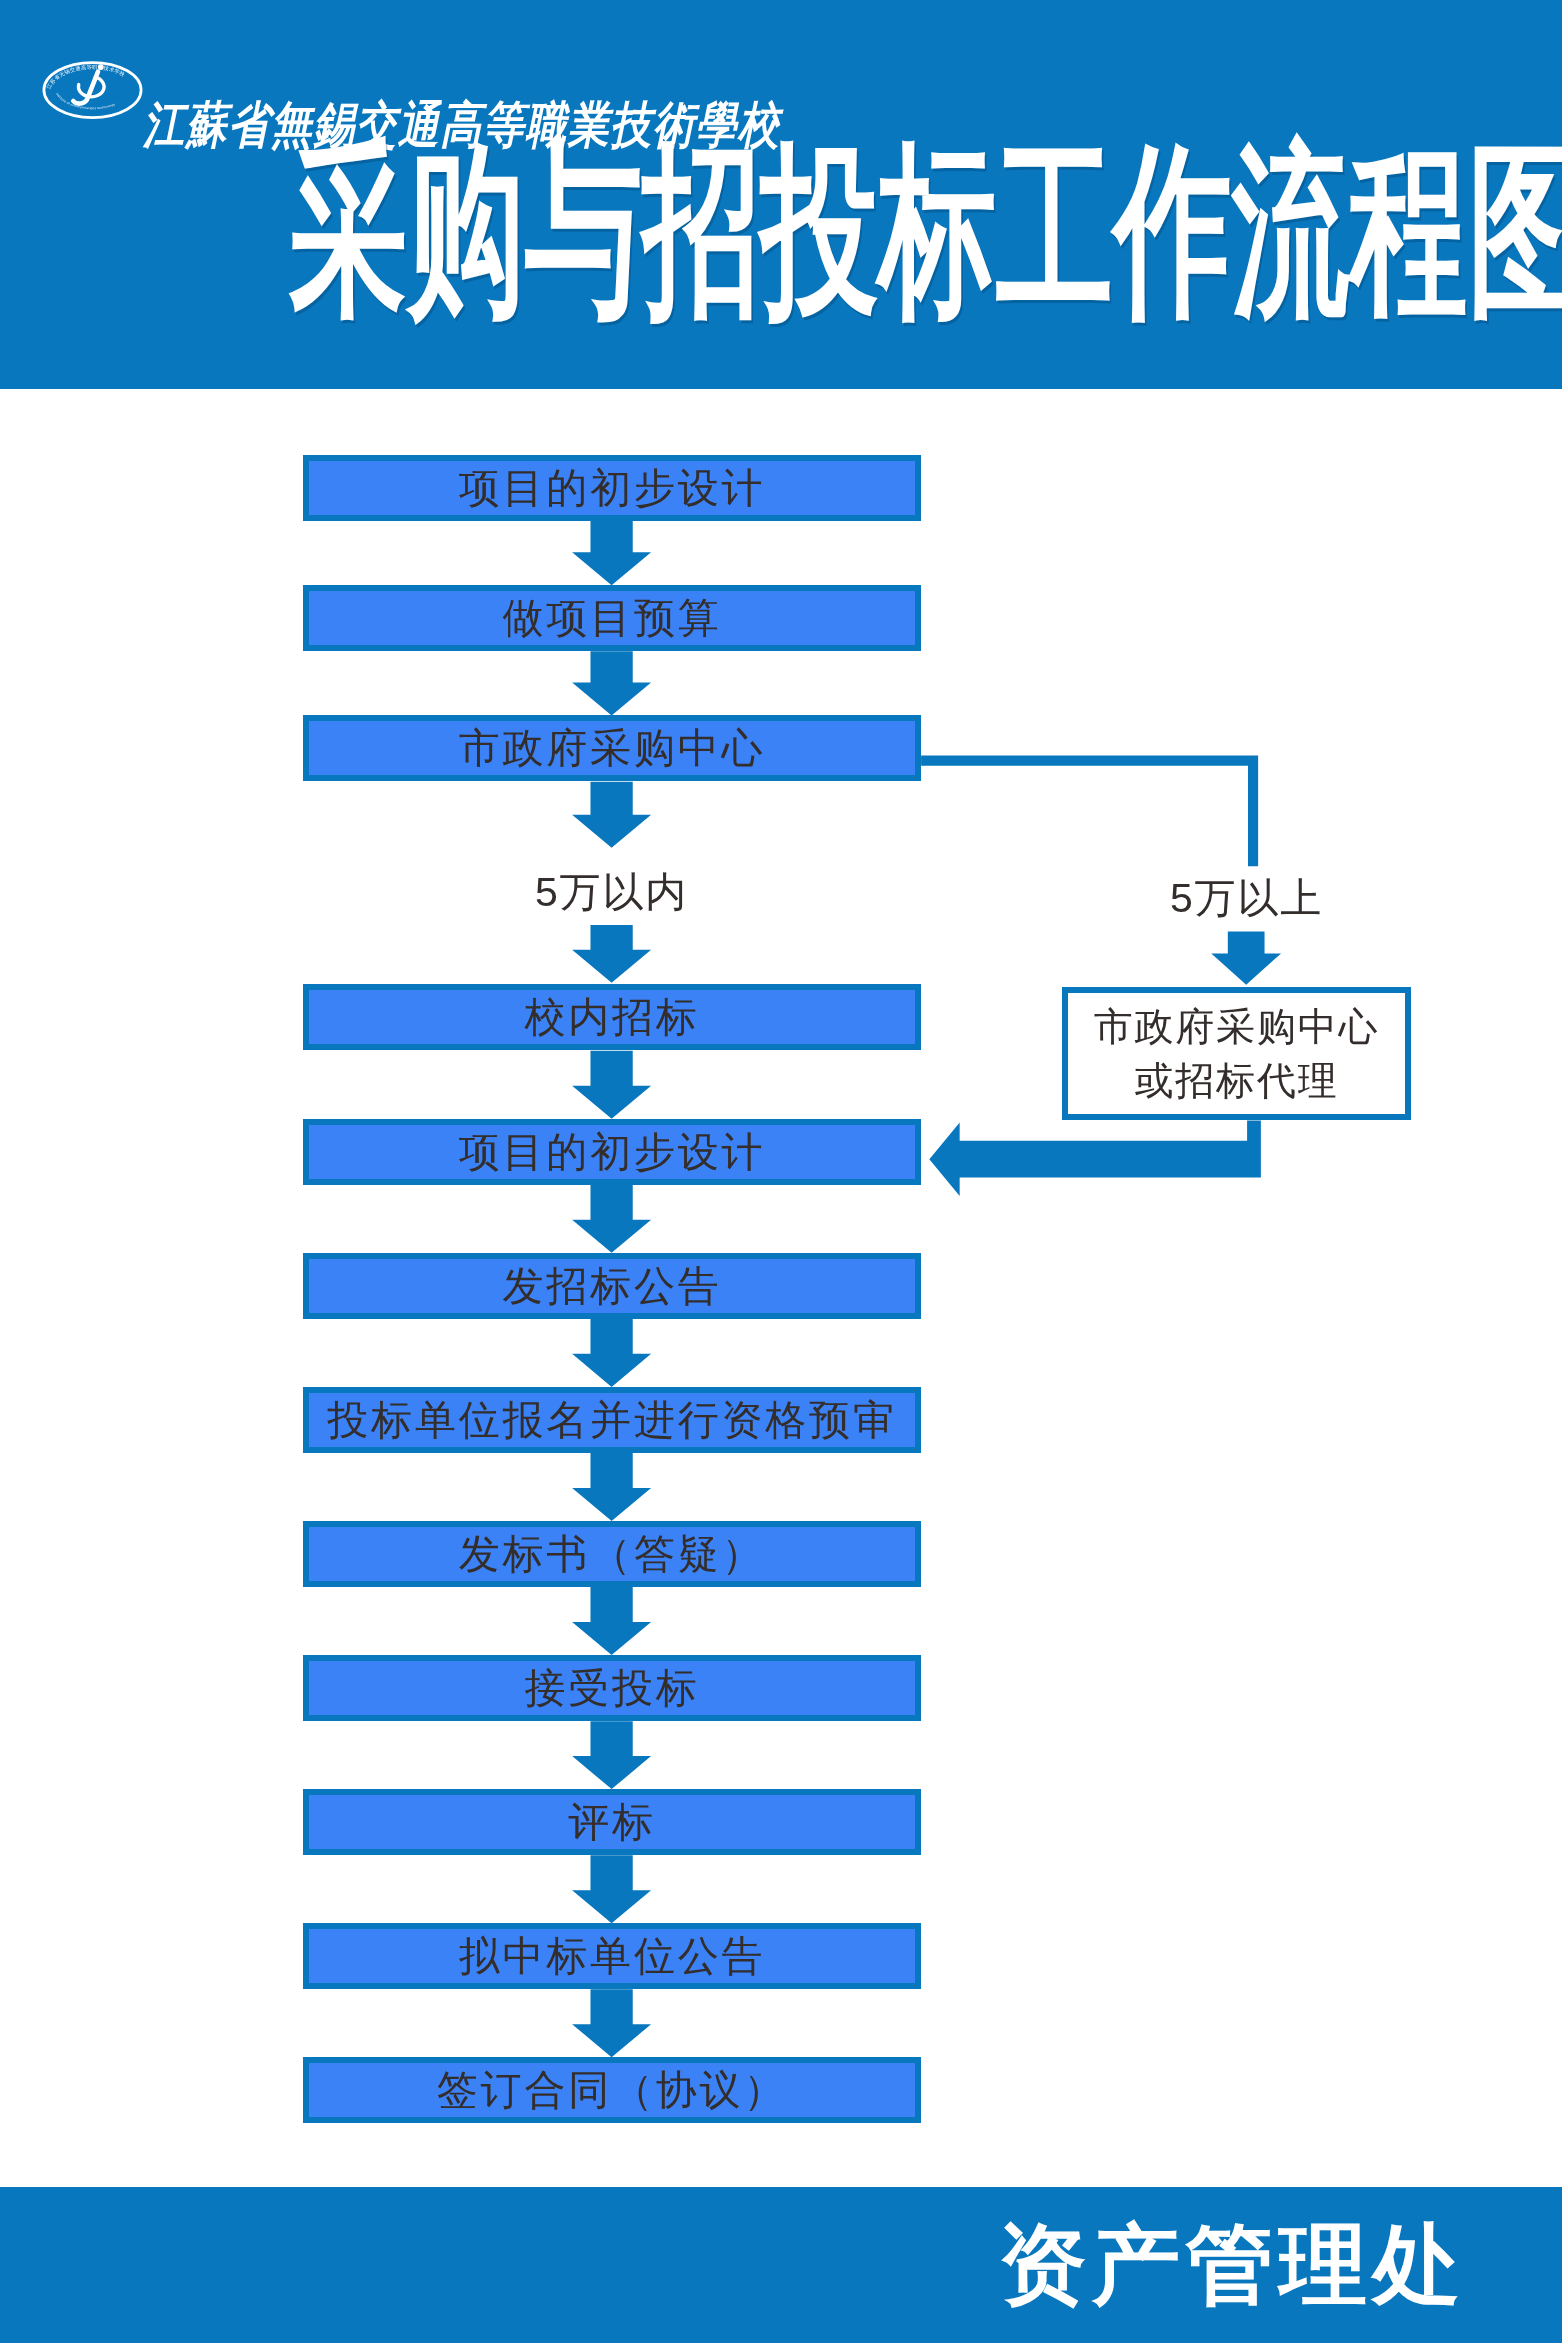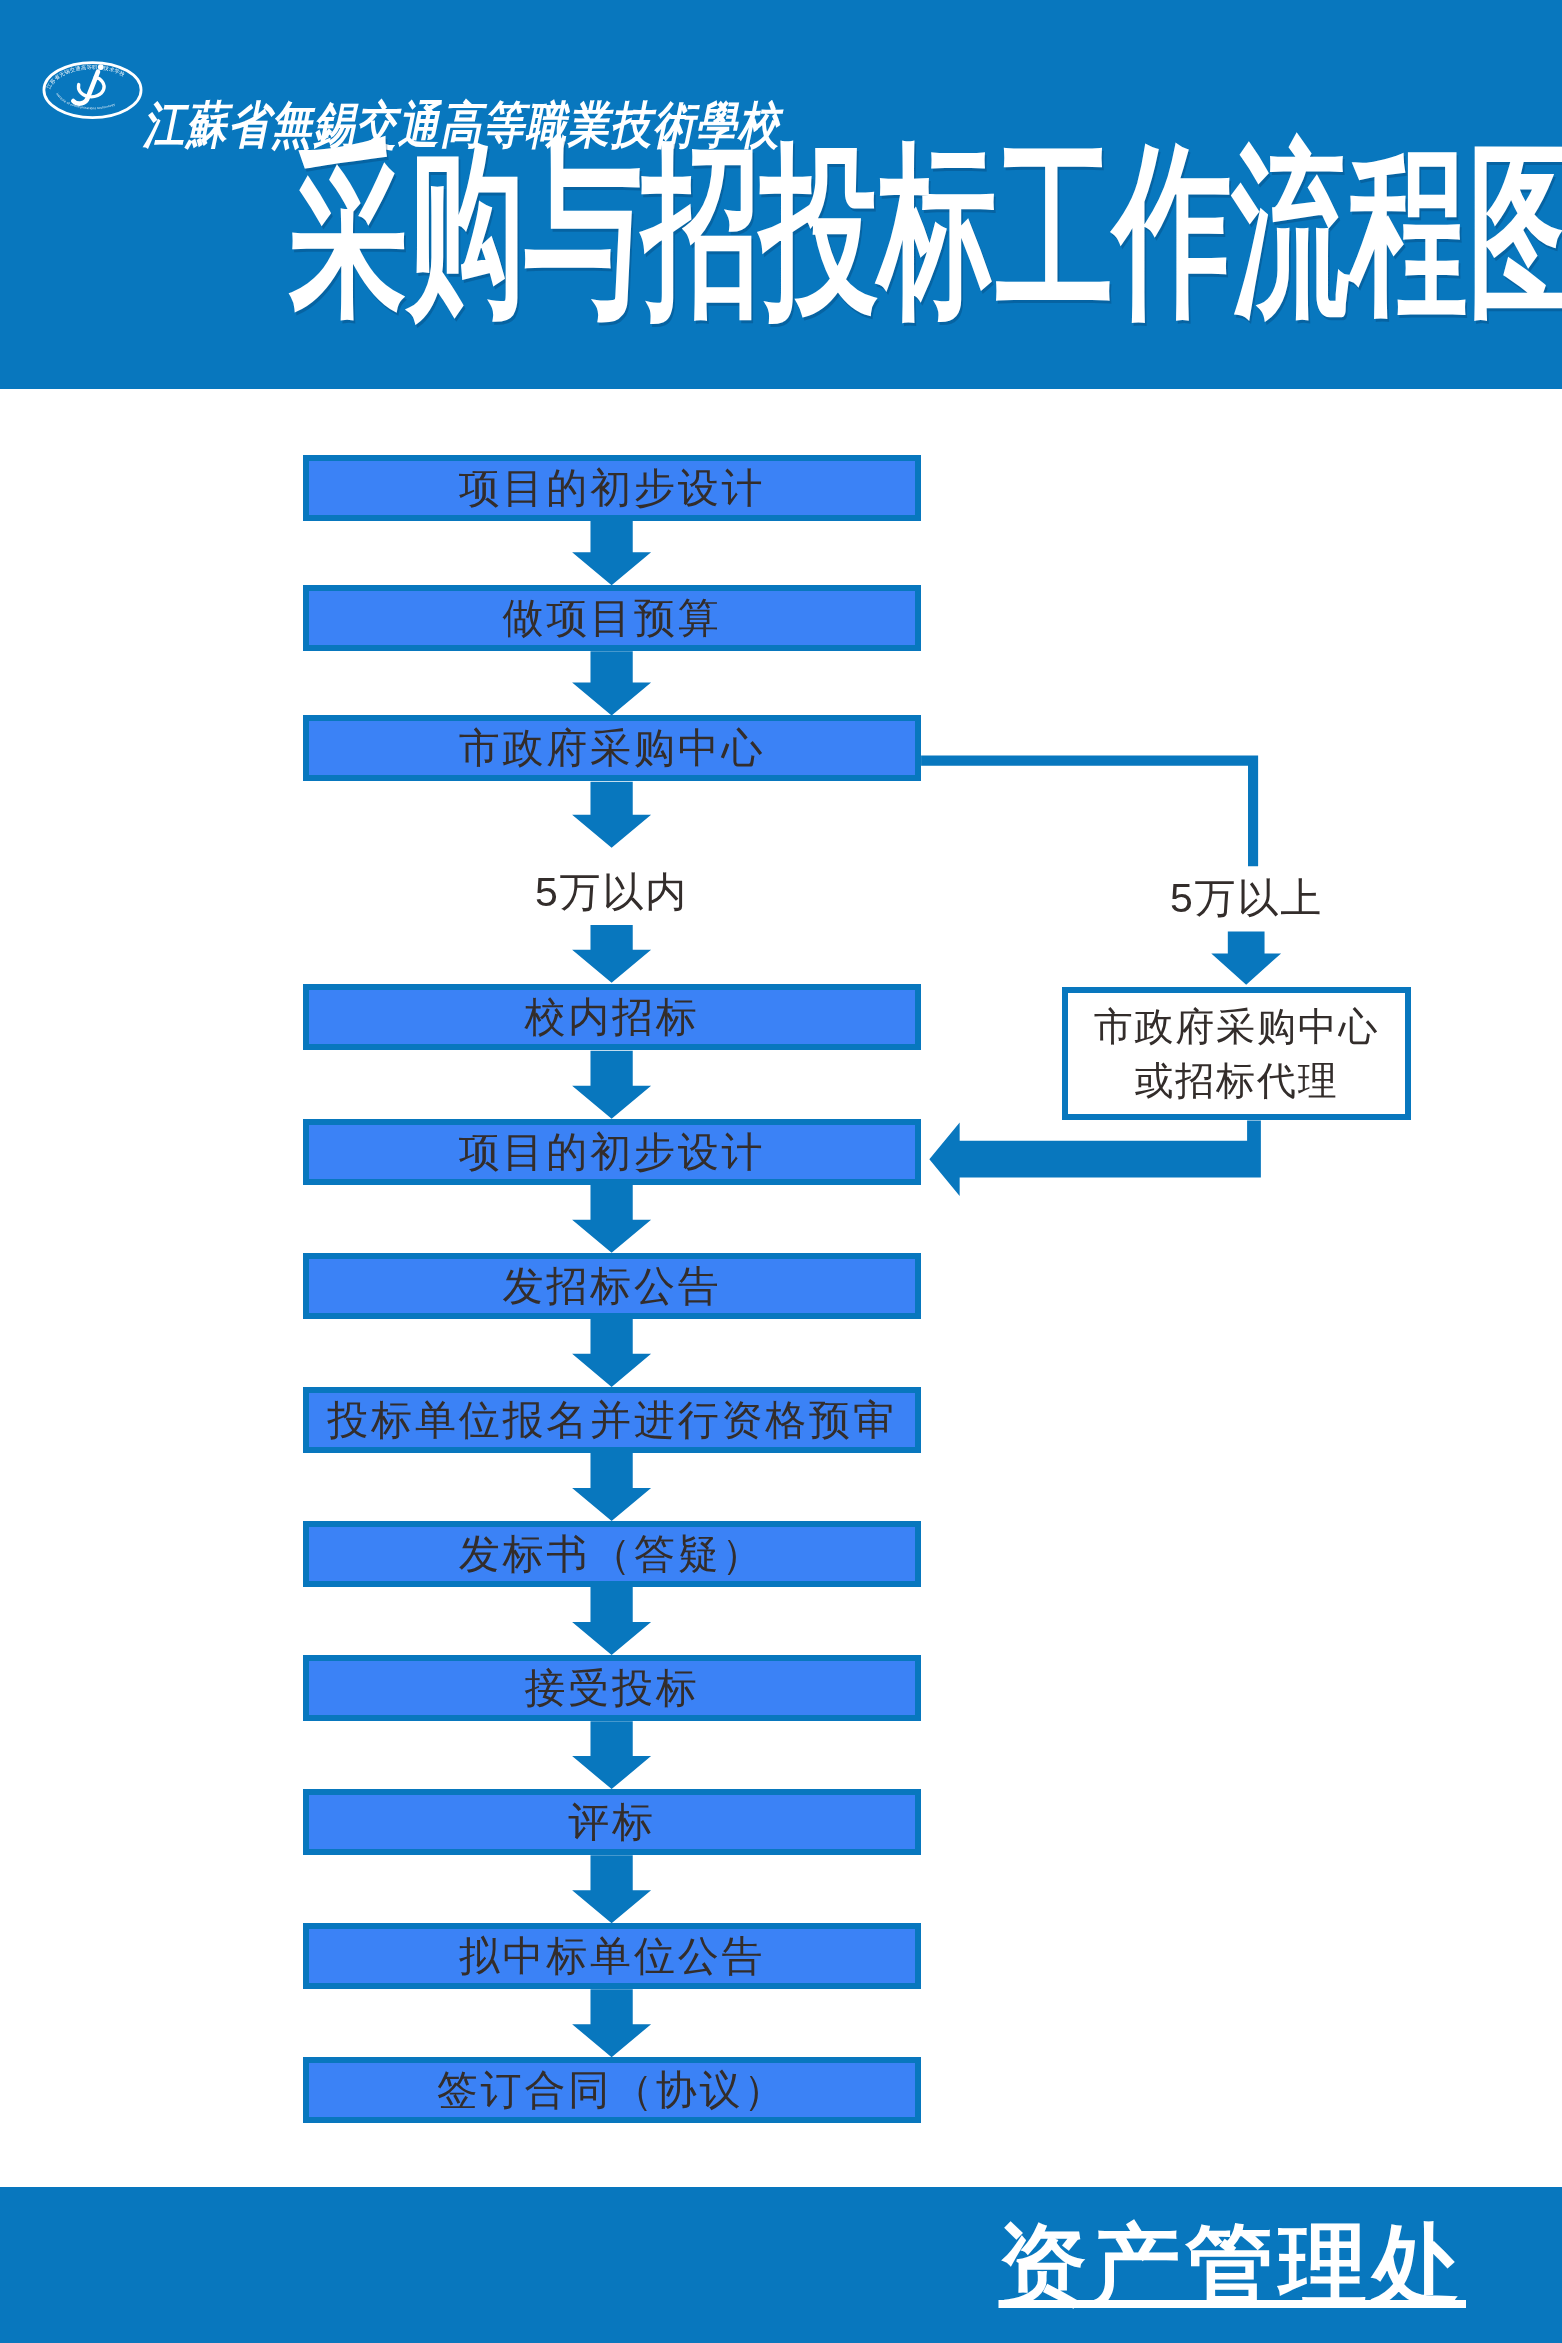--- a/index.html
+++ b/index.html
@@ -10,21 +10,21 @@
   .header{top:0;height:389px;}
   .school-name{position:absolute;left:143px;top:92px;color:#ffffff;
       font:italic bold 50px "Liberation Serif",serif;letter-spacing:1.8px;white-space:nowrap;
       transform:scaleX(0.82);transform-origin:left center;}
   .poster-title{position:absolute;left:0;right:0;top:138px;text-align:center;color:#ffffff;
       font:bold 187px "Liberation Serif",serif;line-height:1.0;white-space:nowrap;
       transform:scaleX(0.63);text-shadow:2.8px 2.8px 0 rgba(0,40,80,0.25);}
   
   .footer{top:2187px;height:157px;display:flex;align-items:center;justify-content:flex-end;
       padding-right:97px;box-sizing:border-box;}
-  .footer-text{color:#ffffff;font:bold 88px "Liberation Serif",serif;letter-spacing:5.5px;white-space:nowrap;text-decoration:underline;}
+  .footer-text{color:#ffffff;font:bold 88px "Liberation Serif",serif;letter-spacing:5.5px;white-space:nowrap;}
   
   .flow-box{position:absolute;left:303px;width:618px;height:66px;background:#3b82f6;
       border:6.4px solid #0877BE;box-sizing:border-box;display:flex;align-items:center;justify-content:center;
       font-size:41px;color:#332D2B;letter-spacing:2.8px;white-space:nowrap;}
   .side-box{position:absolute;left:1062px;top:987px;width:349px;height:133px;background:#ffffff;
       border:6.4px solid #0877BE;box-sizing:border-box;display:flex;flex-direction:column;
       align-items:center;justify-content:center;font-size:39px;color:#332D2B;letter-spacing:1.8px;
       line-height:1.38;white-space:nowrap;}
   .branch-label{position:absolute;width:239px;text-align:center;font-size:41px;color:#332D2B;
       letter-spacing:1.8px;white-space:nowrap;}

